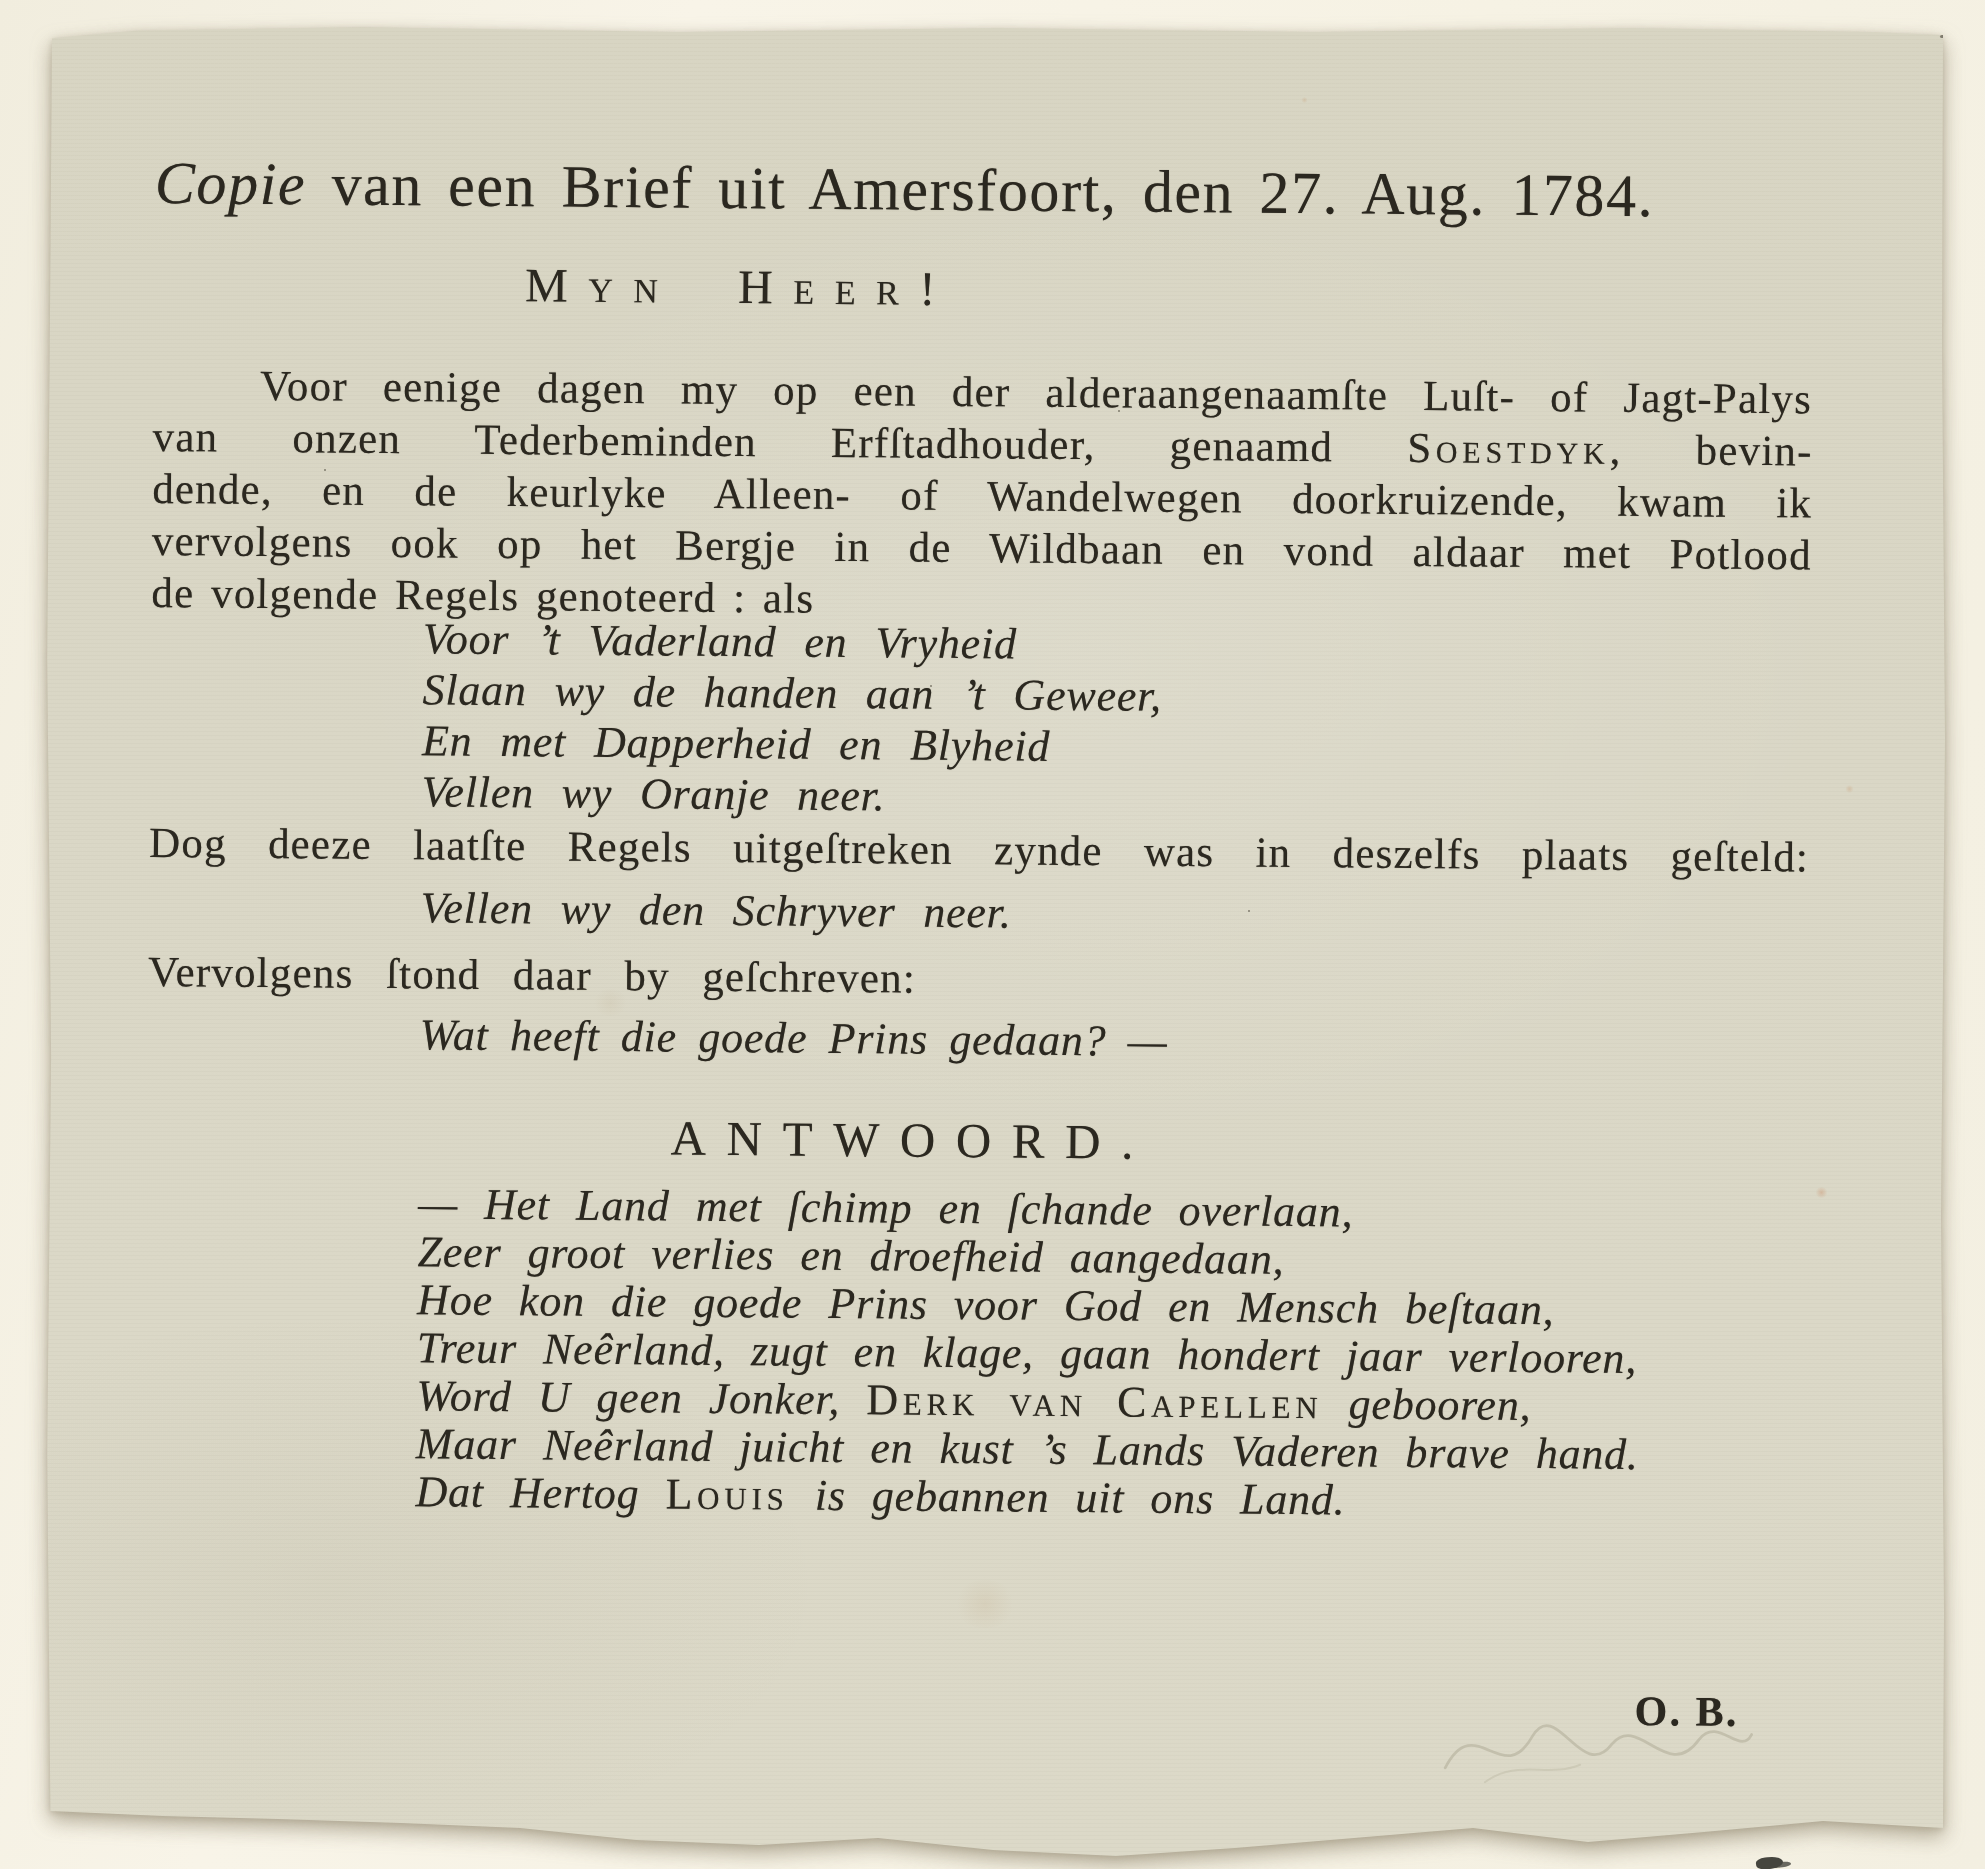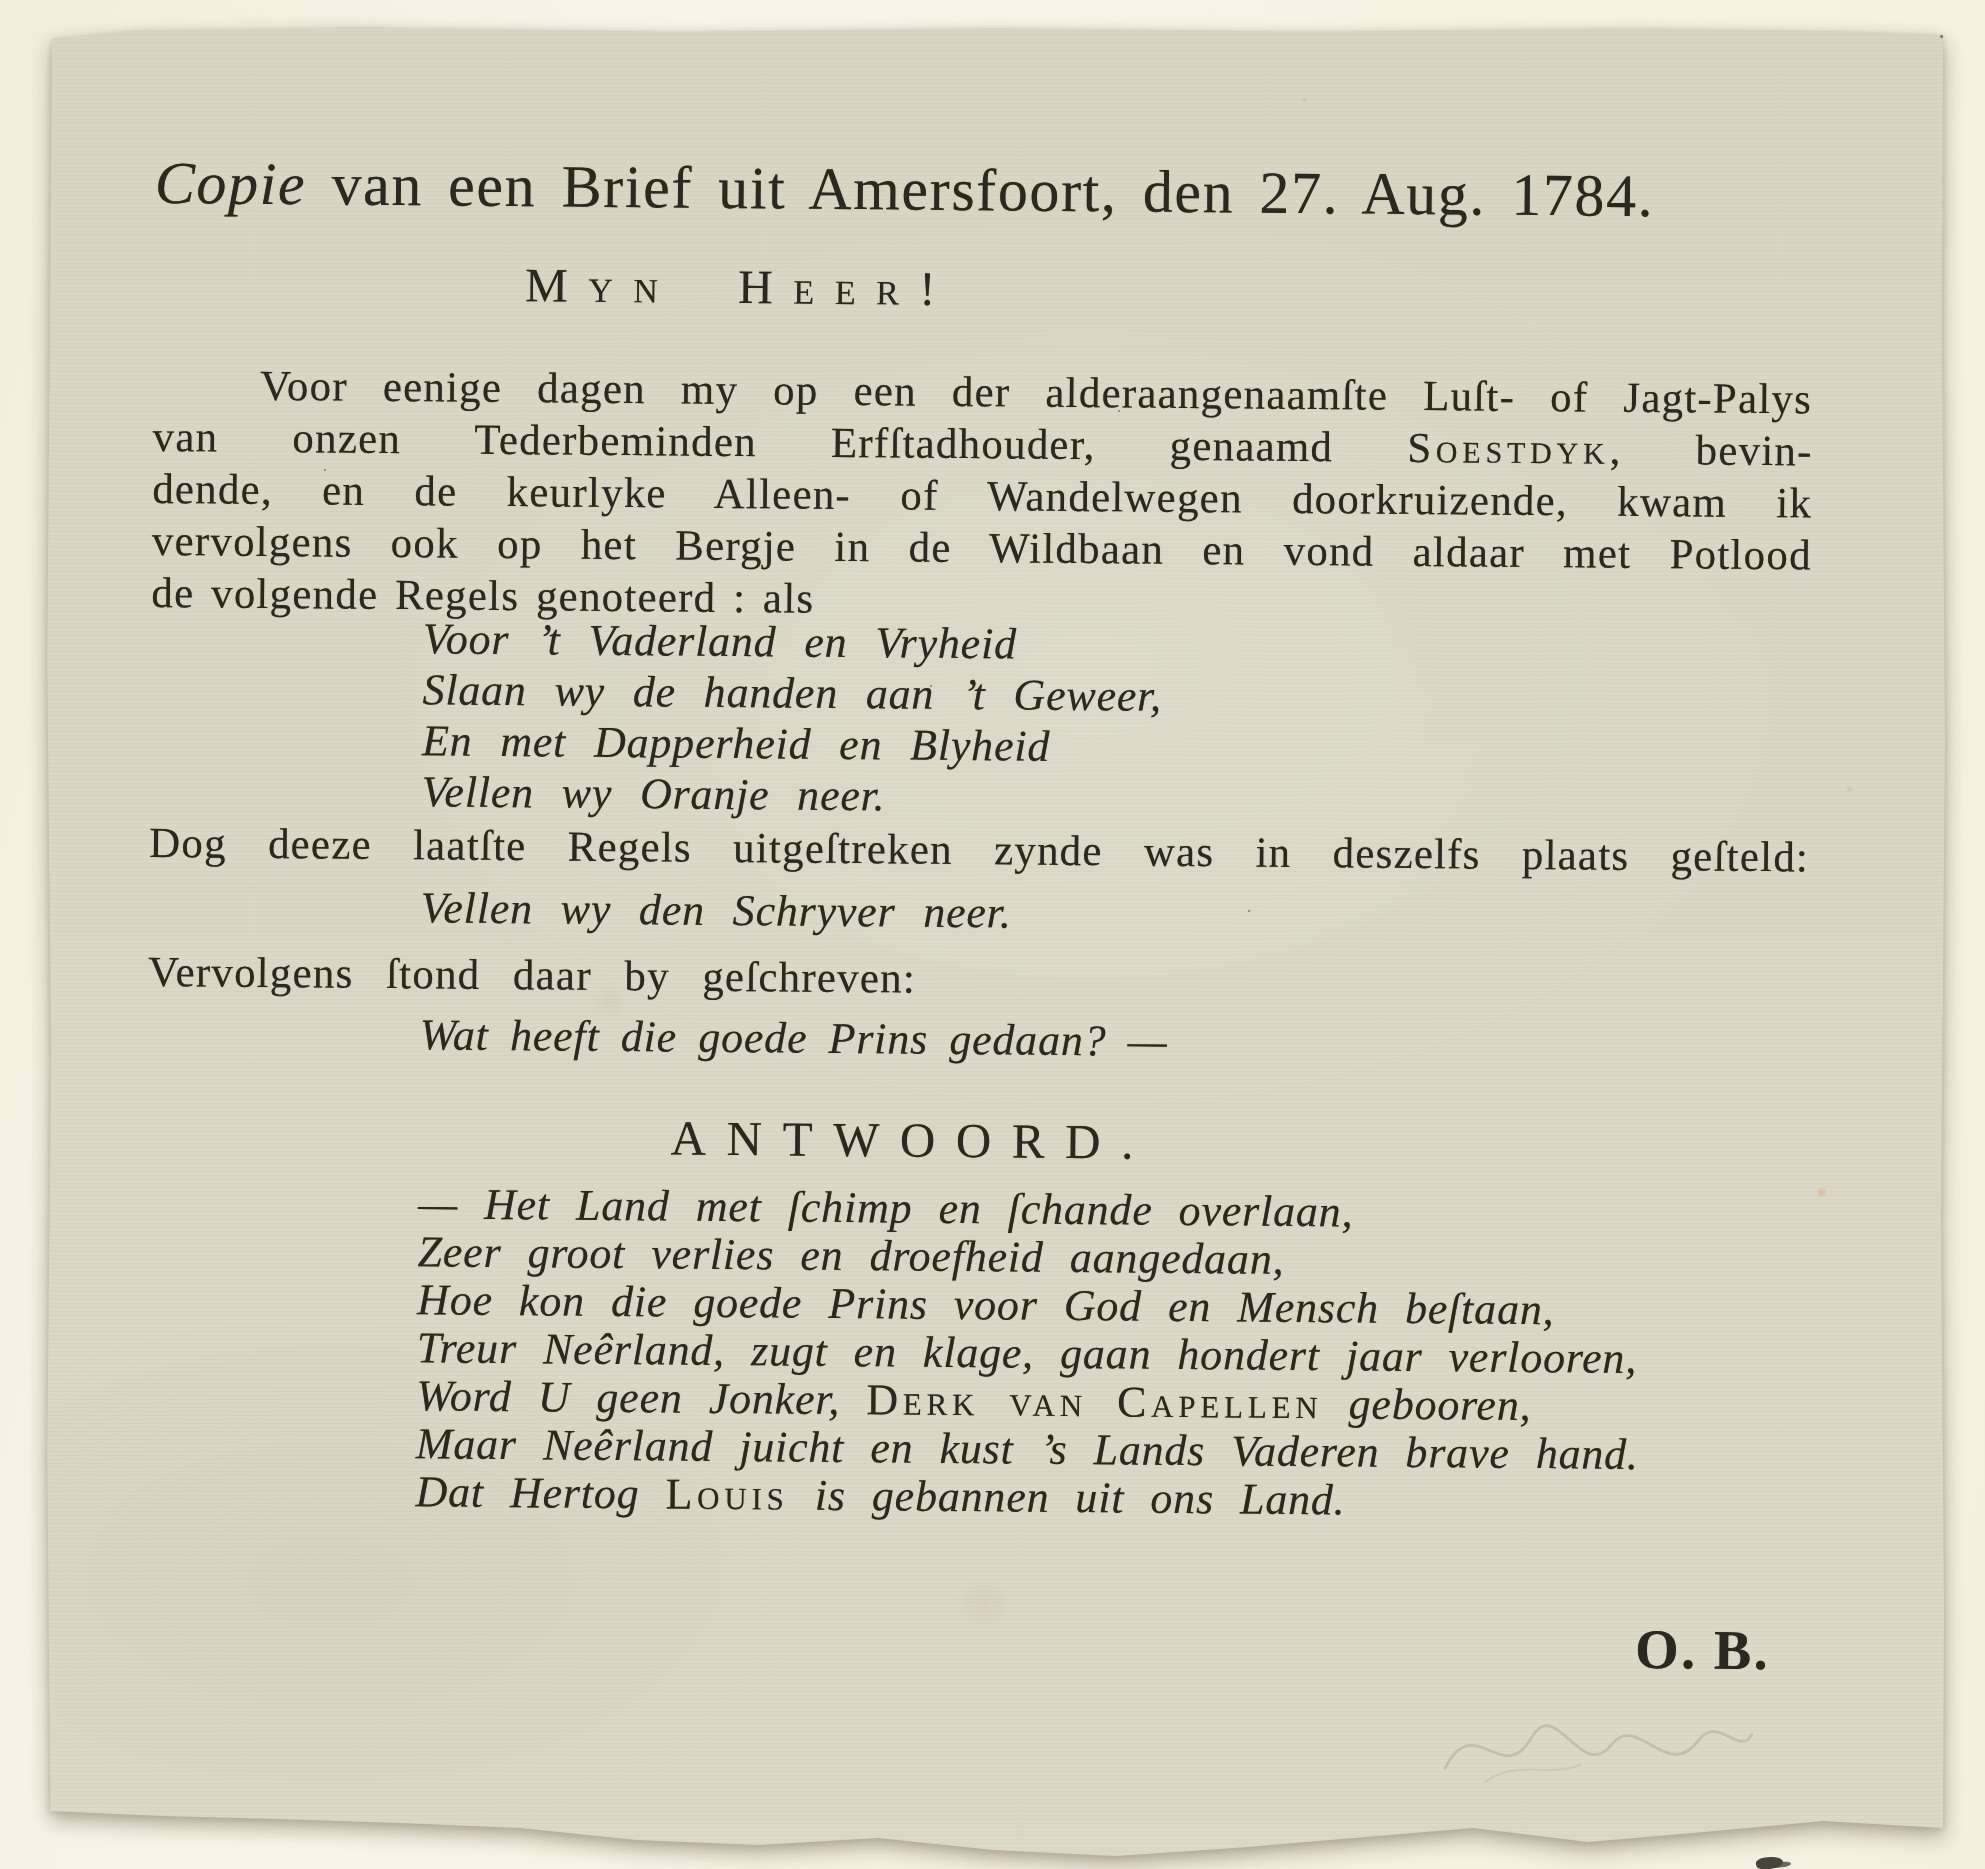--- a/index.html
+++ b/index.html
@@ -59,21 +59,21 @@
   .sc{font-variant:small-caps;letter-spacing:4.8px;font-style:normal;}
   .verse{position:absolute;font-size:44px;font-style:italic;line-height:51px;letter-spacing:0.8px;word-spacing:16px;}
   .verse1{left:427px;top:611px;}
   .inter{position:absolute;left:155px;font-size:43px;letter-spacing:1.2px;}
   .inter1{top:818px;width:1660px;text-align:justify;text-align-last:justify;white-space:normal;}
   .verse2{left:427px;top:880px;}
   .inter2{top:947px;word-spacing:20.6px;white-space:nowrap;}
   .question{left:427px;top:1007px;word-spacing:9.5px;}
   .answer-heading{left:679px;top:1105px;font-size:49px;letter-spacing:20.6px;word-spacing:0;}
   .answer{left:427px;top:1178px;line-height:48px;word-spacing:14.3px;}
-  .signature{left:1648px;top:1604px;font-size:56px;font-weight:bold;letter-spacing:2.4px;}
+  .signature{left:1648px;top:1674px;font-size:42px;font-weight:bold;letter-spacing:2.4px;}
   .handwriting{position:absolute;left:1429px;top:1679px;opacity:0.30;}
   .edge-mark{
     position:absolute;left:1756px;top:1857px;width:27px;height:12px;
     background:#45453e;border-radius:40% 60% 50% 50%;transform:rotate(-8deg);
     box-shadow:11px 3.2px 0 -3.2px rgba(70,70,62,0.8);
   }
 </style>
 </head>
 <body>
 

